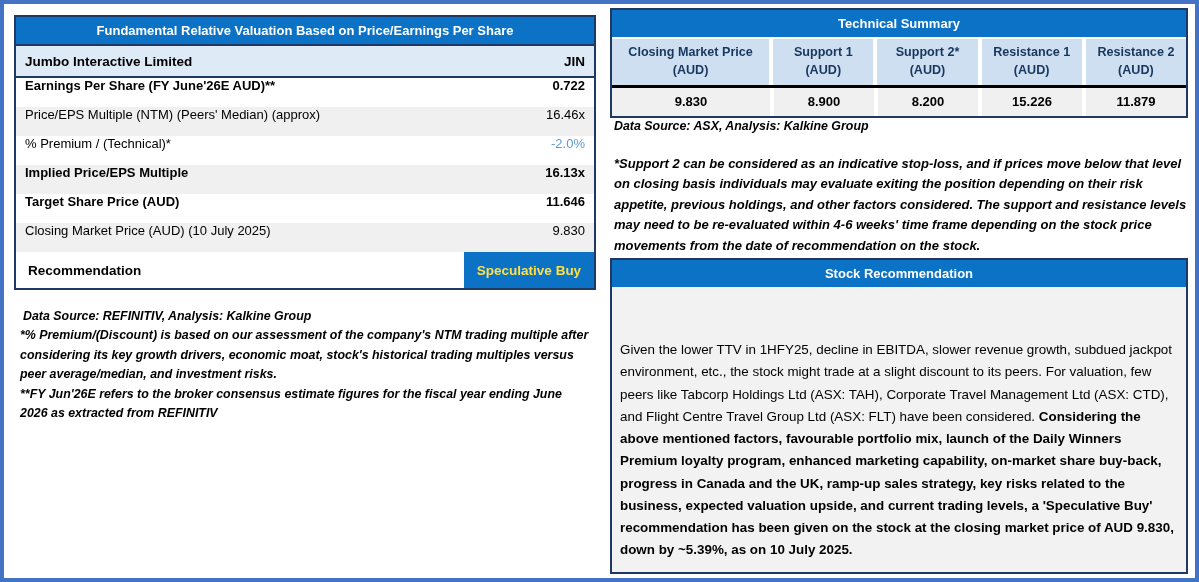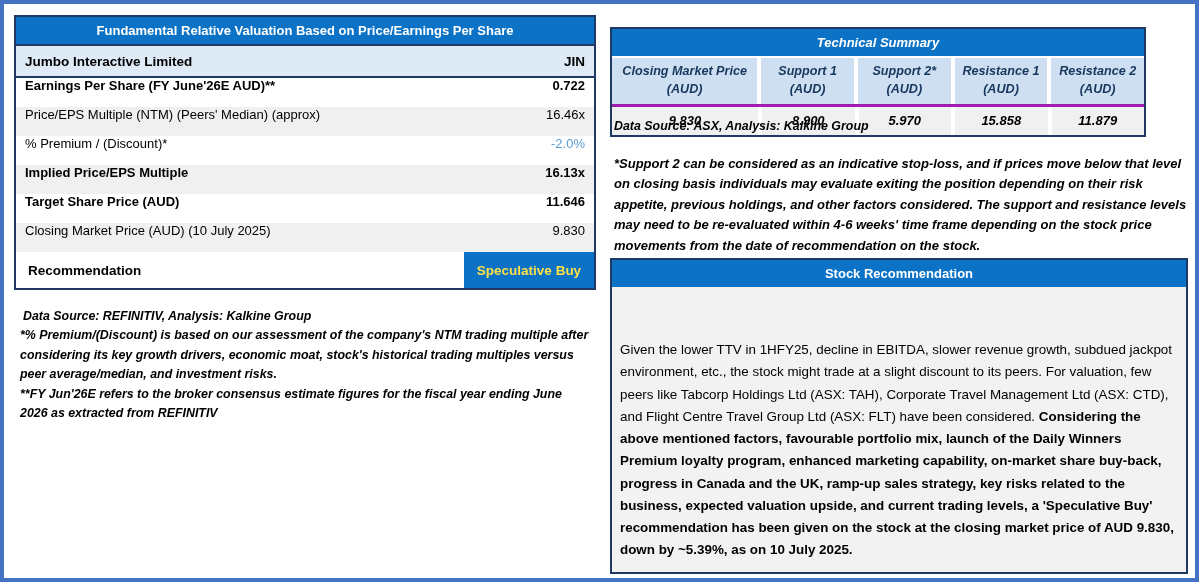--- a/index.html
+++ b/index.html
@@ -66,26 +66,25 @@
   
   .left-notes{
     position:absolute;left:16px;top:303px;width:572px;
     font-size:12.4px;font-style:italic;font-weight:bold;
     line-height:1.57;
   }
   .left-notes p[data-name="valuation-source-note"]{padding-left:3px;}
 
   
   .tech-table{
-    position:absolute;left:606px;top:23px;width:536px;
+    position:absolute;left:606px;top:4px;width:578px;
     border:2px solid var(--table-border-navy);
     background:#fff;
-    font-style:italic;
-  }
-  .th-row{display:flex;column-gap:4px;border-top:2px solid #fff;border-bottom:3px solid #a21caf;background:#fff;}
+  }
+  .th-row{display:flex;column-gap:4px;border-top:2px solid #fff;border-bottom:3px solid #000000;background:#fff;}
   .tv-row{display:flex;column-gap:4px;background:#fff;}
   .th-cell{
     background:var(--column-header-blue);
     font-weight:bold;font-size:12.6px;color:#17375E;
     text-align:center;padding:4px 1px 5px;line-height:1.45;
   }
   .tv-cell{
     background:var(--alt-row-gray);
     font-weight:bold;font-size:13px;
     text-align:center;padding:6px 0 7px;
@@ -130,21 +129,21 @@
 
     <div class="vrow bold" data-name="table-row-eps">
       <span data-name="row-label">Earnings Per Share (FY June'26E AUD)**</span>
       <span data-name="row-value">0.722</span>
     </div>
     <div class="vrow gray" data-name="table-row-pe-multiple">
       <span data-name="row-label">Price/EPS Multiple (NTM) (Peers' Median) (approx)</span>
       <span data-name="row-value">16.46x</span>
     </div>
     <div class="vrow" data-name="table-row-premium-discount">
-      <span data-name="row-label">% Premium / (Discount)*</span>
+      <span data-name="row-label">% Premium / (Technical)*</span>
       <span class="val-blue" data-name="row-value">-2.0%</span>
     </div>
     <div class="vrow gray bold" data-name="table-row-implied-multiple">
       <span data-name="row-label">Implied Price/EPS Multiple</span>
       <span data-name="row-value">16.13x</span>
     </div>
     <div class="vrow bold" data-name="table-row-target-price">
       <span data-name="row-label">Target Share Price (AUD)</span>
       <span data-name="row-value">11.646</span>
     </div>
@@ -185,22 +184,22 @@
         <div>(AUD)</div>
       </div>
       <div class="th-cell c" data-name="column-header-resistance-2">
         <div>Resistance 2</div>
         <div>(AUD)</div>
       </div>
     </div>
     <div class="tv-row" data-name="technical-summary-value-row">
       <div class="tv-cell c1" data-name="value-closing-price">9.830</div>
       <div class="tv-cell c" data-name="value-support-1">8.900</div>
-      <div class="tv-cell c" data-name="value-support-2">5.970</div>
-      <div class="tv-cell c" data-name="value-resistance-1">15.858</div>
+      <div class="tv-cell c" data-name="value-support-2">8.200</div>
+      <div class="tv-cell c" data-name="value-resistance-1">15.226</div>
       <div class="tv-cell c" data-name="value-resistance-2">11.879</div>
     </div>
   </section>
 
   <div class="tech-source" data-name="technical-summary-source">Data Source: ASX, Analysis: Kalkine Group</div>
 
   <div class="tech-note" data-name="support-2-note">*Support 2 can be considered as an indicative stop-loss, and if prices move below that level on closing basis individuals may evaluate exiting the position depending on their risk appetite, previous holdings, and other factors considered. The support and resistance levels may need to be re-evaluated within 4-6 weeks' time frame depending on the stock price movements from the date of recommendation on the stock.</div>
 
   <section class="rec-box" data-name="stock-recommendation-box">
     <div class="tbl-title" data-name="stock-recommendation-title">Stock Recommendation</div>

